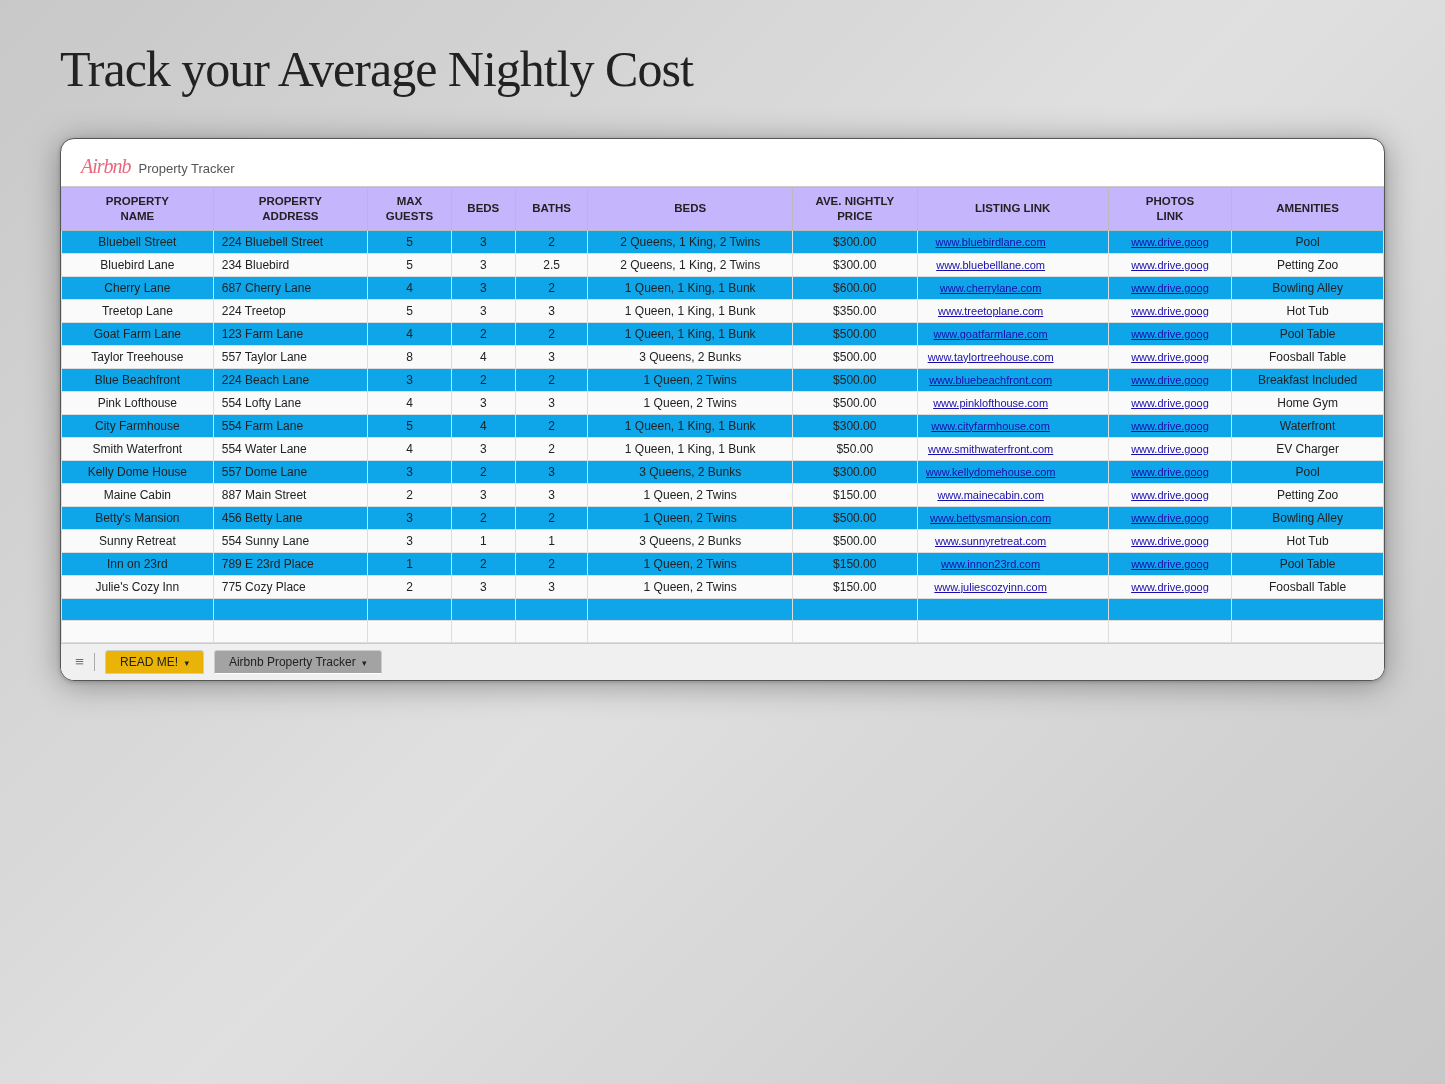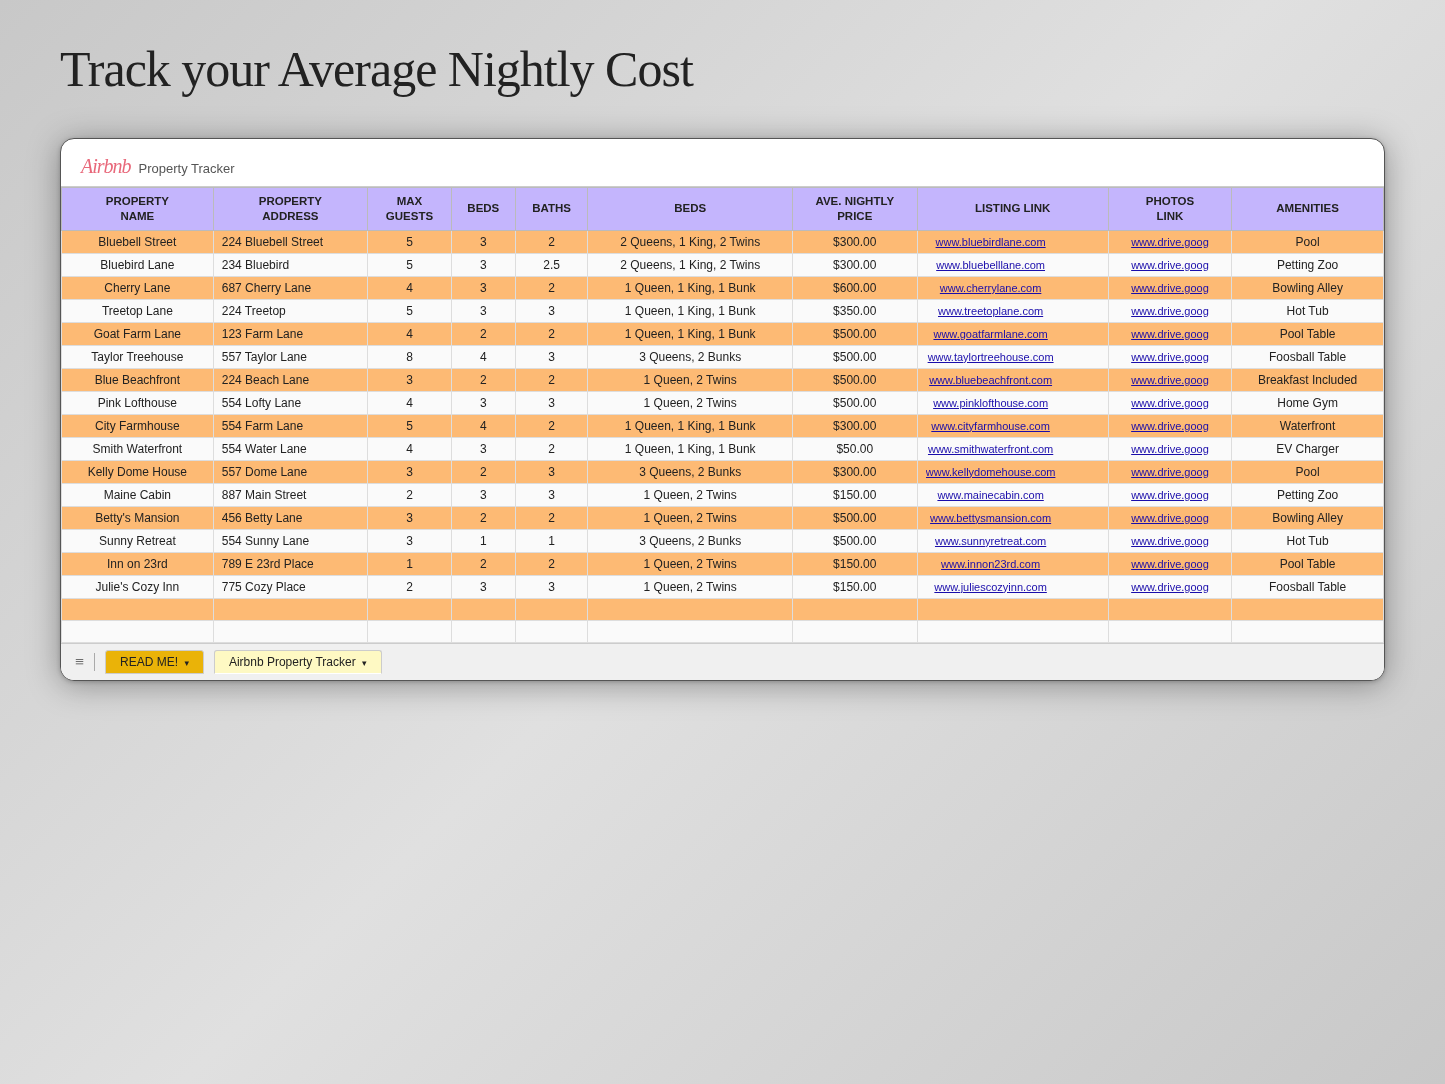--- a/index.html
+++ b/index.html
@@ -82,21 +82,21 @@
       padding: 6px 8px;
       text-align: center;
       font-weight: bold;
       font-size: 11.5px;
       color: #222;
       vertical-align: middle;
       line-height: 1.3;
     }
 
     tbody tr {
-      background: #fdba74;
+      background: #0ea5e9;
     }
 
     tbody tr:nth-child(even) {
       background: #fafafa;
     }
 
     tbody td {
       border: 1px solid #ddd;
       padding: 4px 8px;
       text-align: center;
@@ -146,21 +146,21 @@
       font-size: 12px;
       border: 1px solid #ccc;
       border-radius: 3px 3px 0 0;
       background: #eab308;
       cursor: pointer;
       font-family: Arial, sans-serif;
       color: #222;
     }
 
     .footer-tab.active {
-      background: #fef9c3;
+      background: #a3a3a3;
       border-bottom-color: #fff;
       font-weight: normal;
     }
 
     .footer-tab-arrow {
       font-size: 9px;
       margin-left: 3px;
     }
 
     .footer-divider {

